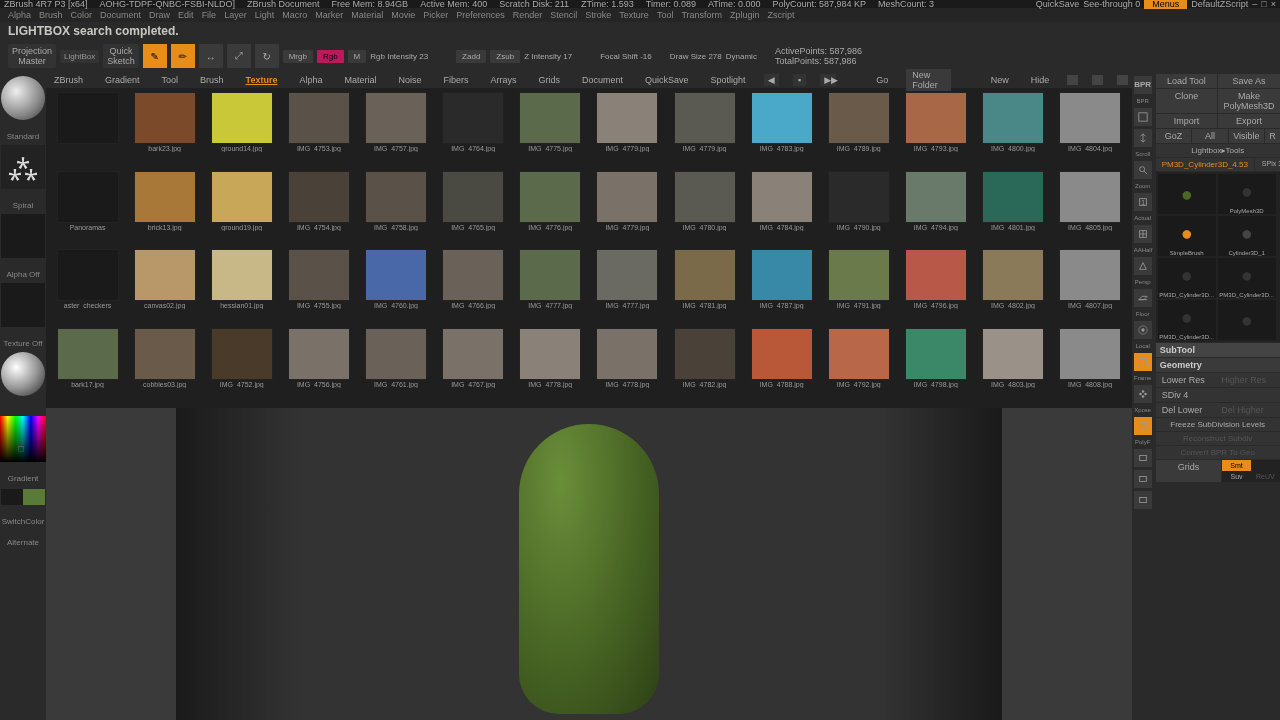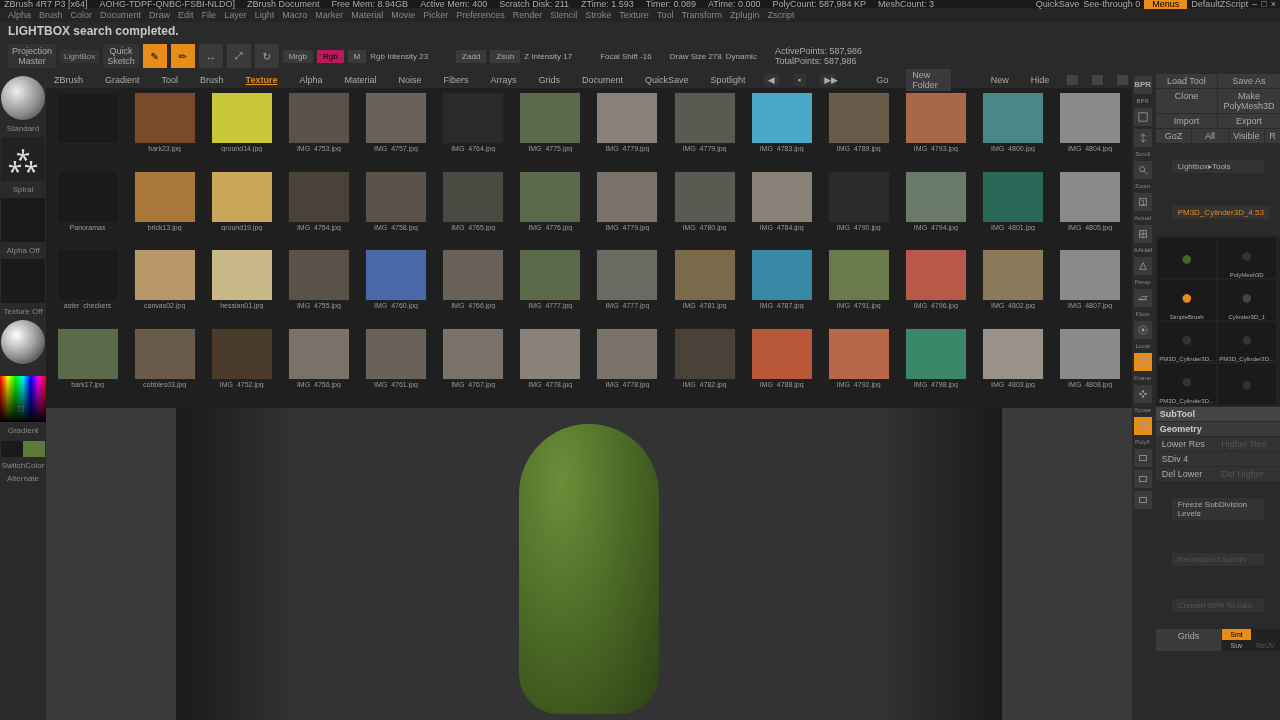--- a/index.html
+++ b/index.html
@@ -15,21 +15,21 @@
 .toolbar2 .block { display: flex; flex-direction: column; font-size: 8px; color: #999; padding: 2px 4px; background: #333; border-radius: 2px; text-align: center; }
 .toolbar2 .icon-btn { width: 24px; height: 24px; background: #3a3a3a; display:flex; align-items:center; justify-content:center; font-size:10px; }
 .toolbar2 .icon-btn.active { background: #e88c1a; color: #000; }
 .toolbar2 .pill { background: #3a3a3a; padding: 2px 6px; border-radius: 1px; font-size: 8px; }
 .toolbar2 .pill.orange { background: #be185d; color: #000; }
 .toolbar2 .label { font-size: 8px; }
 .main-wrap { display: flex; height: 665px; }
 .left-panel { width: 72px; background: #2a2a2a; display: flex; flex-direction: column; align-items: center; gap: 4px; padding-top: 4px; }
 .left-panel .big-circle { width: 44px; height: 44px; border-radius: 50%; background: radial-gradient(circle at 35% 35%, #eee, #888 60%, #333); }
 .left-panel .brush-dots { width: 44px; height: 44px; background: #222; display:flex; align-items:center; justify-content:center; font-size: 26px; color:#ddd;}
-.left-panel .txt8 { font-size: 8px; color: #888; text-align:right; }
+.left-panel .txt8 { font-size: 8px; color: #888; text-align:right;margin-top:8px; }
 .left-panel .mat-sphere { width: 44px; height: 44px; border-radius:50%; background: radial-gradient(circle at 35% 35%, #fff, #999 50%, #222); }
 .color-picker { width: 46px; height: 46px; background: linear-gradient(to right, #f00, #ff0, #0f0, #0ff, #00f, #f0f, #f00); position: relative; margin-top: 4px; }
 .color-picker::after { content:''; position:absolute; inset:0; background:linear-gradient(to bottom, transparent, #000); }
 .color-sel { position:absolute; top:30px; left:18px; width:6px; height:6px; border:1px solid #fff; }
 .swatches { display:flex; margin-top:2px; }
 .swatches div { width:22px; height:16px; }
 .center { flex: 1; position: relative; background: #3a3a3a; }
 .browser-bar { background: #2a2a2a; display:flex; align-items:center; gap:14px; padding:2px 4px; font-size:8px; height:16px; }
 .browser-bar span { padding: 1px 4px; cursor:pointer; }
 .browser-bar span.active { color: #e88c1a; font-weight:bold; text-decoration: underline; }
@@ -44,21 +44,21 @@
 .cylinder { width: 140px; height: 290px; background: radial-gradient(ellipse at 30% 20%, #6b8e3a, #4a6825 50%, #2d4015); border-radius: 70px 70px 40px 40px; }
 .mid-icons { width: 22px; background:#2a2a2a; display:flex; flex-direction:column; gap:3px; padding:4px 2px; }
 .mid-icons .ic { width:18px; height:18px; background:#3a3a3a; font-size:7px; text-align:center; display:flex; flex-direction: column; align-items:center; justify-content:center; color:#999; line-height: 1; }
 .mid-icons .ic.orange { background:#e88c1a; color:#000; }
 .mid-icons .ic svg { width: 12px; height: 10px; }
 .mid-icons .label { font-size: 6px; color: #888; text-align: center; line-height: 1; padding: 1px 0;}
 .right-panel { width: 128px; background: #2a2a2a; padding: 2px; display:flex; flex-direction:column; gap:1px; font-size:8px; }
 .right-panel .btn2 { background:#3a3a3a; padding:2px 4px; flex:1; text-align:center; }
 .right-panel .row { display:flex; gap:1px; }
 .right-panel .header { background:#444; padding:2px 4px; color:#ccc; font-weight:bold; }
-.right-panel .item { background:#333; padding:2px 6px; margin:16px; font-size:8px; }
+.right-panel .item { background:#333; padding:2px 6px; margin:0; font-size:8px;text-align:center; }
 .tool-thumbs { display:flex; flex-wrap:wrap; gap:2px; padding:2px; background:#222; }
 .tool-thumbs .th { width:58px; height:40px; background:#1a1a1a; text-align:center; display:flex; flex-direction:column; align-items:center; justify-content:flex-end; font-size:7px;}
 .tool-thumbs .th .icon { flex:1; display:flex; align-items:center; justify-content:center; font-size:20px;}
 .orange-txt { color:#e88c1a; }
 .slider-row { display:flex; align-items:center; background:#333; padding:1px 4px; gap: 3px;}
 .slider-row .half { flex: 1; padding: 1px 2px; }
 .slider-row .half.disabled { color: #555; }
 .smtbar { display:flex; background:#222;}
 .smtbar div { flex:1; text-align:center; padding:2px; font-size:7px;}
 .smtbar .on { background:#e88c1a; color:#000; }

